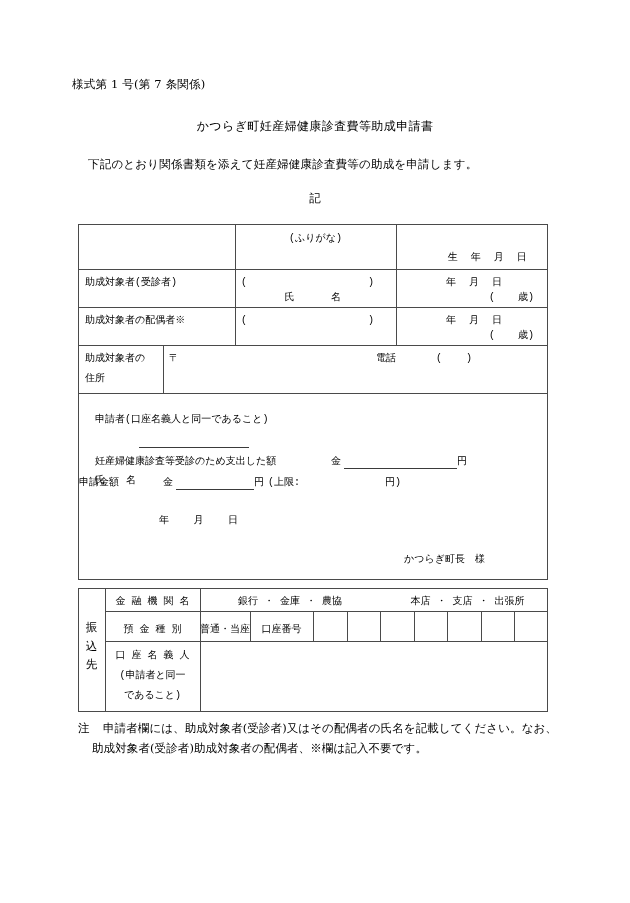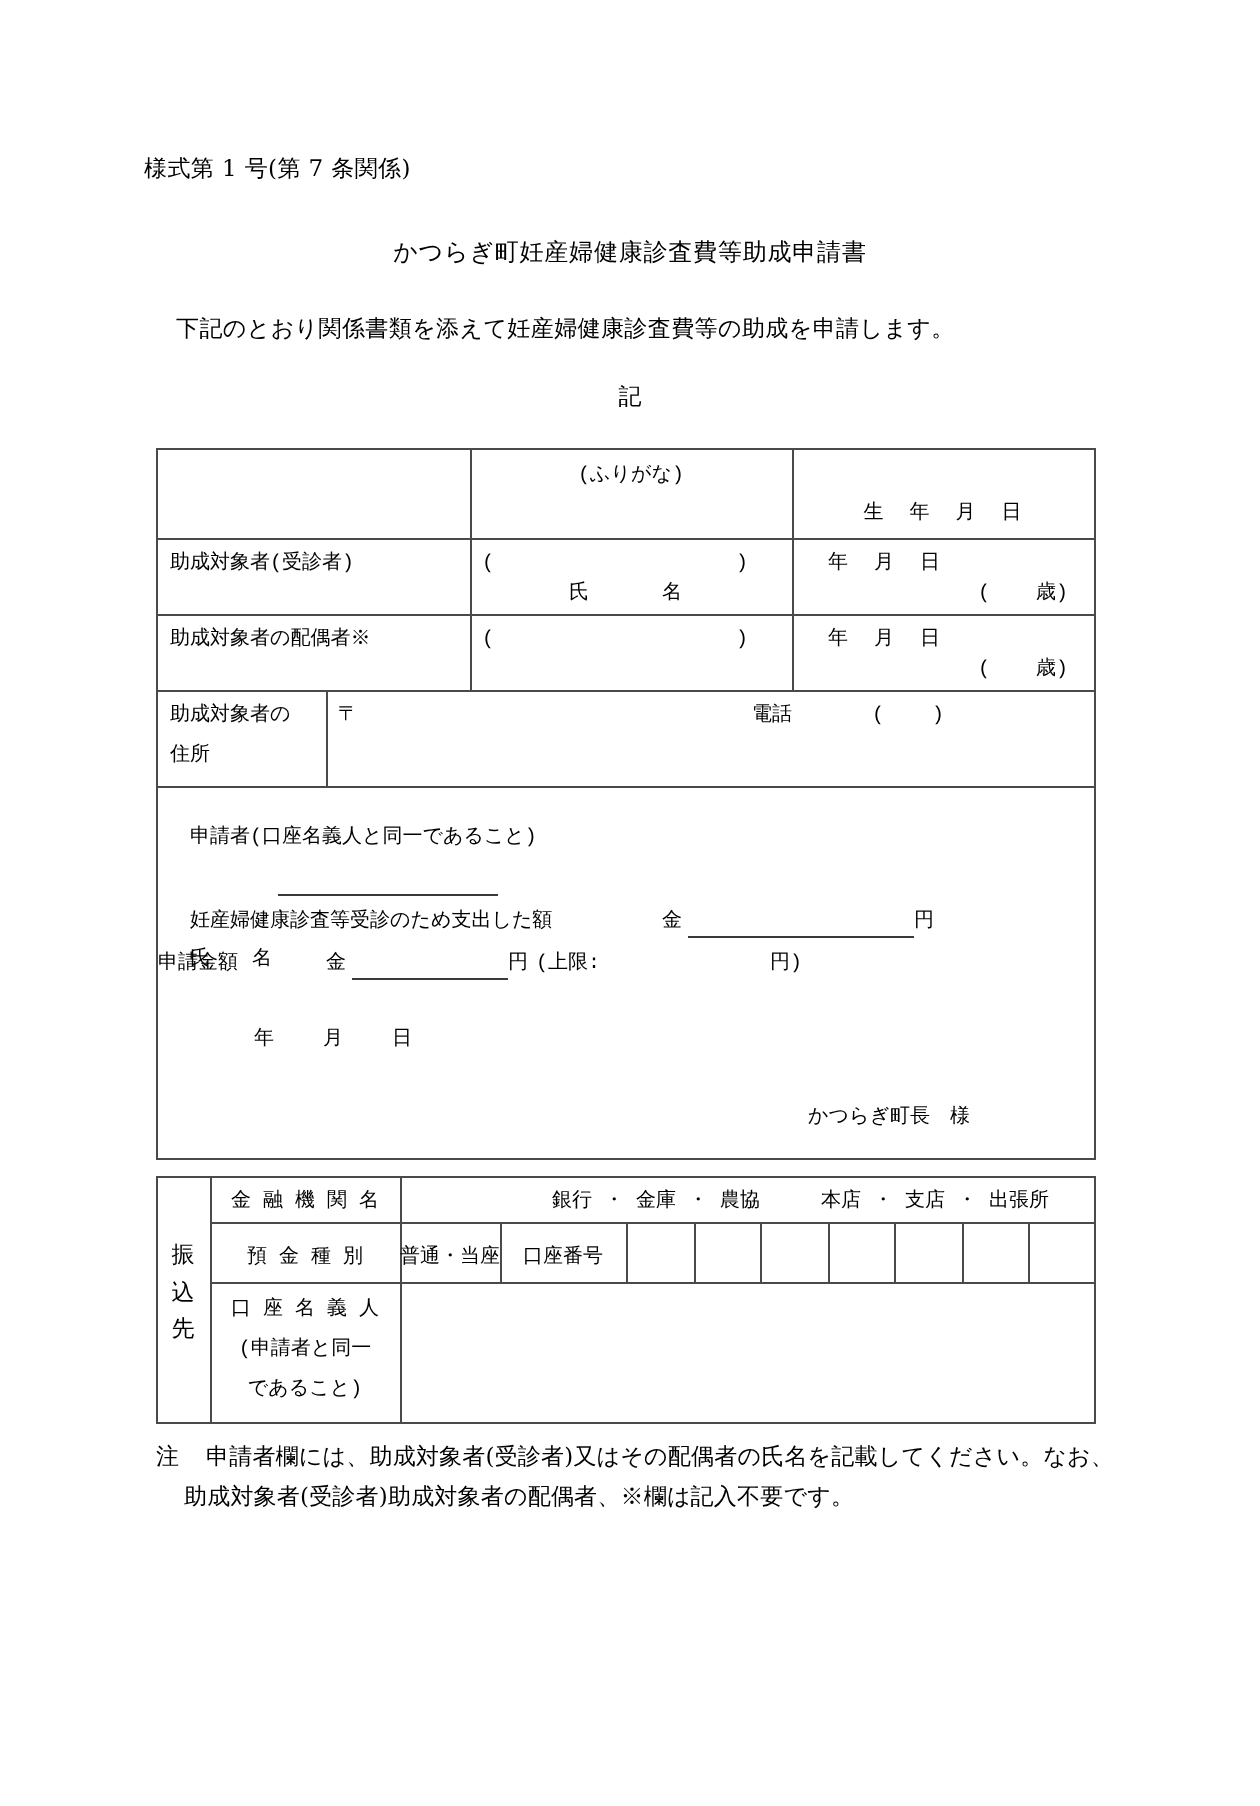--- a/index.html
+++ b/index.html
@@ -81,21 +81,21 @@
   .cell {
     position: absolute;
     box-sizing: border-box;
     font-size: 10px;
     white-space: nowrap;
     font-family: Liberation Mono, monospace;
   }
   .cell.center { text-align: center; }
 
   
-  .sp1 { letter-spacing: 0.15em; }
+  .sp1 { letter-spacing: 0.15em; padding-left: 32px; }
   .sp2 { letter-spacing: 0.55em; margin-top: 40px; }
 
   
   .vert {
     position: absolute;
     text-align: center;
     font-size: 11.5px;
     line-height: 1.62;
   }
   .vert span { display: block; }
@@ -192,21 +192,21 @@
   <div class="hline" style="left:105px; top:611px; width:443px;"></div>
   <div class="hline" style="left:105px; top:641px; width:443px;"></div>
 
   <div class="vert" style="left:78px; top:618px; width:27px;">
     <span>振</span>
     <span>込</span>
     <span>先</span>
   </div>
 
   <div class="cell center" style="left:105px; top:594px; width:95px;">金 融 機 関 名</div>
-  <div class="cell center" style="left:200px; top:594px; width:180px;margin-left:38px;">銀行 ・ 金庫 ・ 農協</div>
+  <div class="cell center" style="left:200px; top:594px; width:180px;">銀行 ・ 金庫 ・ 農協</div>
   <div class="cell center" style="left:390px; top:594px; width:155px;">本店 ・ 支店 ・ 出張所</div>
 
   <div class="cell center" style="left:105px; top:622px; width:95px;">預 金 種 別</div>
   <div class="cell center" style="left:200px; top:622px; width:50px;">普通・当座</div>
   <div class="vline" style="left:250px; top:611px; height:30px;"></div>
   <div class="cell center" style="left:250px; top:622px; width:63px;">口座番号</div>
   <div class="vline" style="left:313px; top:611px; height:30px;"></div>
 
   <div class="vline" style="left:347px; top:611px; height:30px;"></div>
   <div class="vline" style="left:380px; top:611px; height:30px;"></div>

